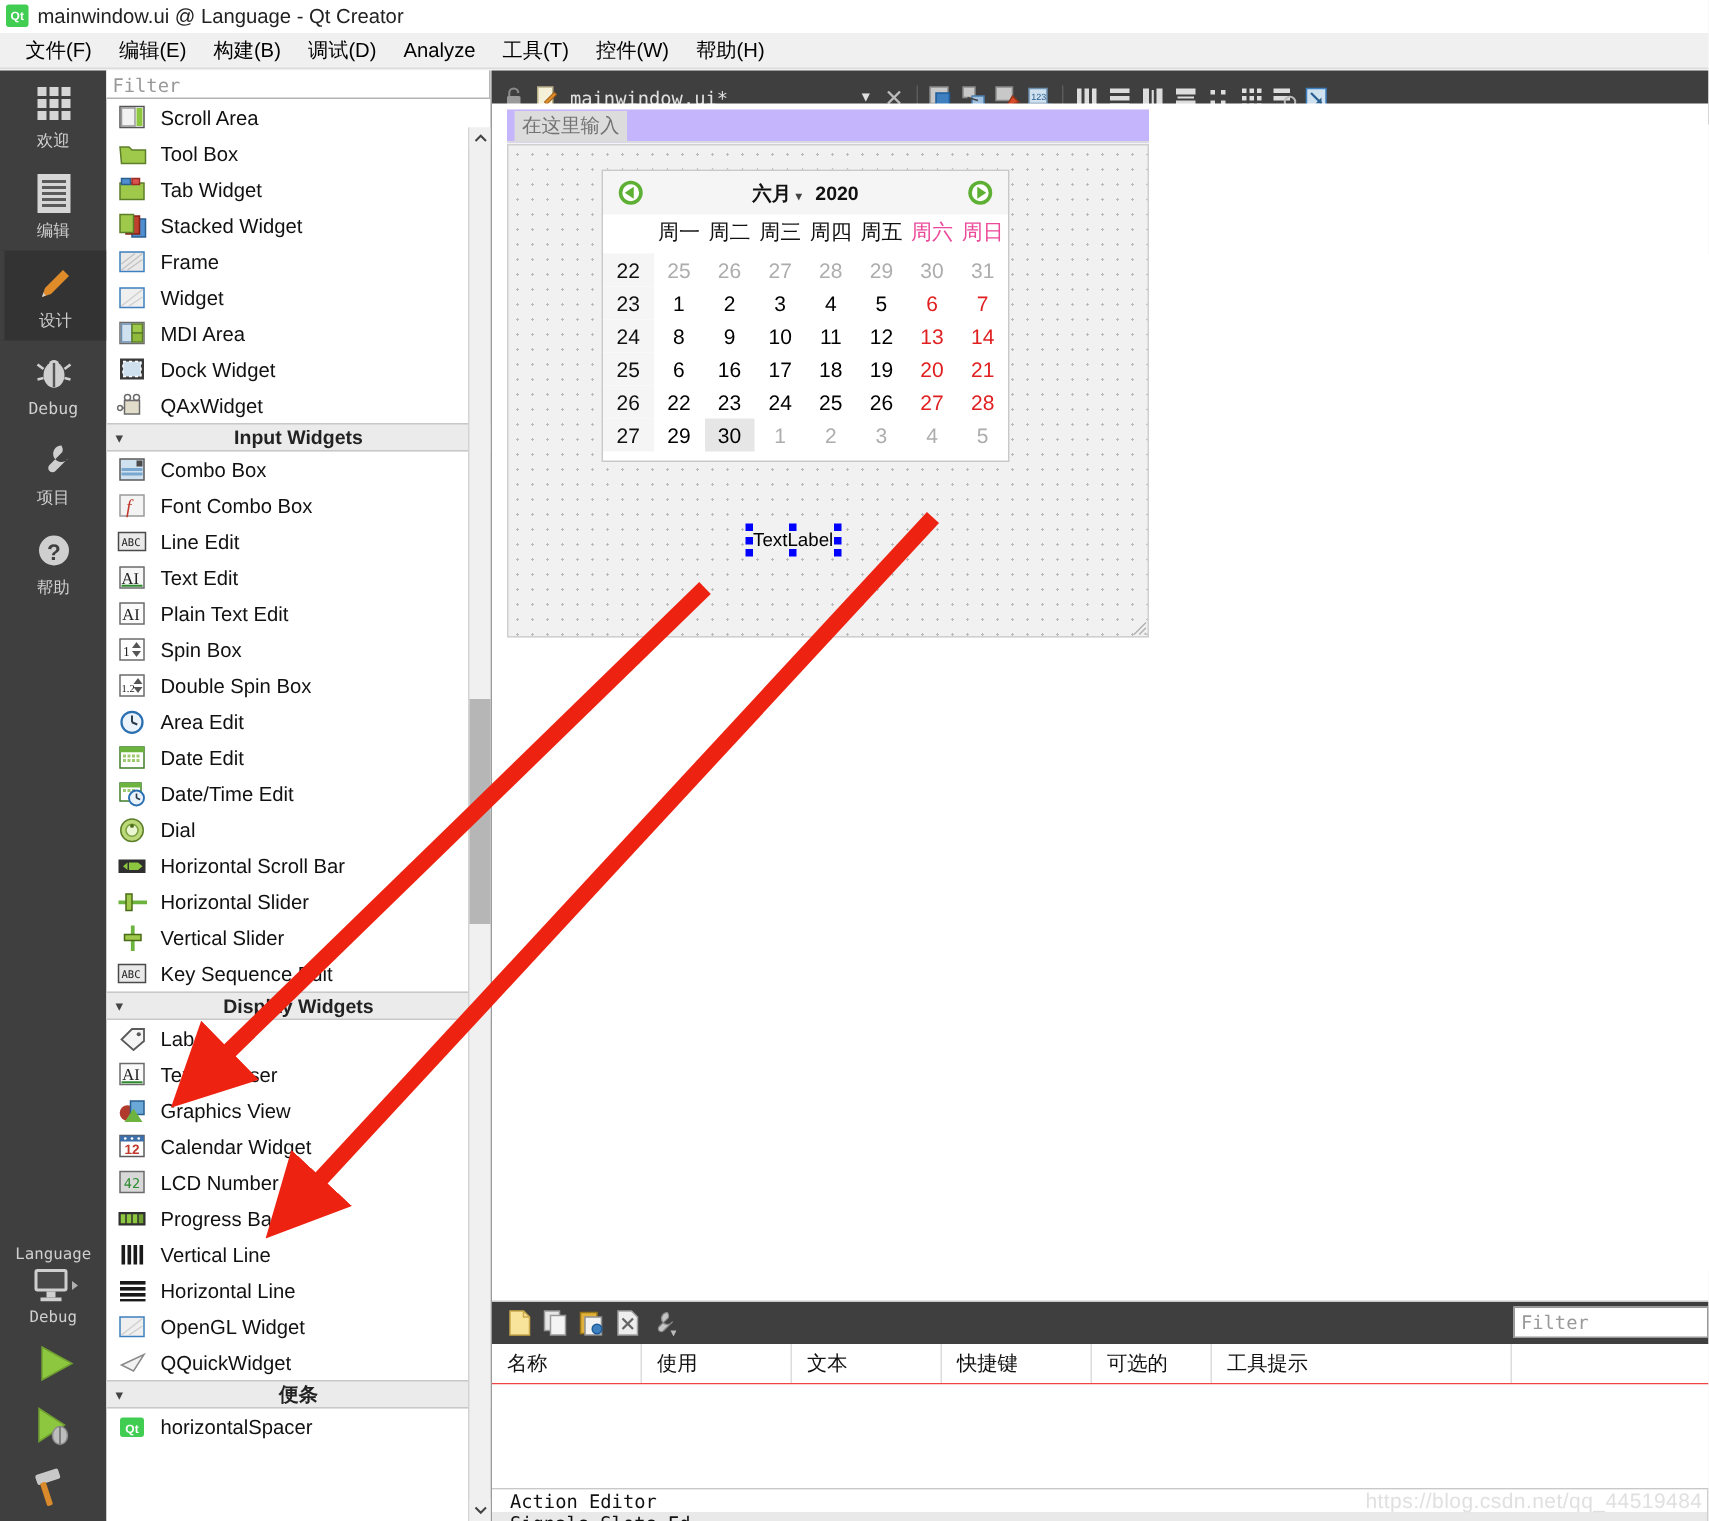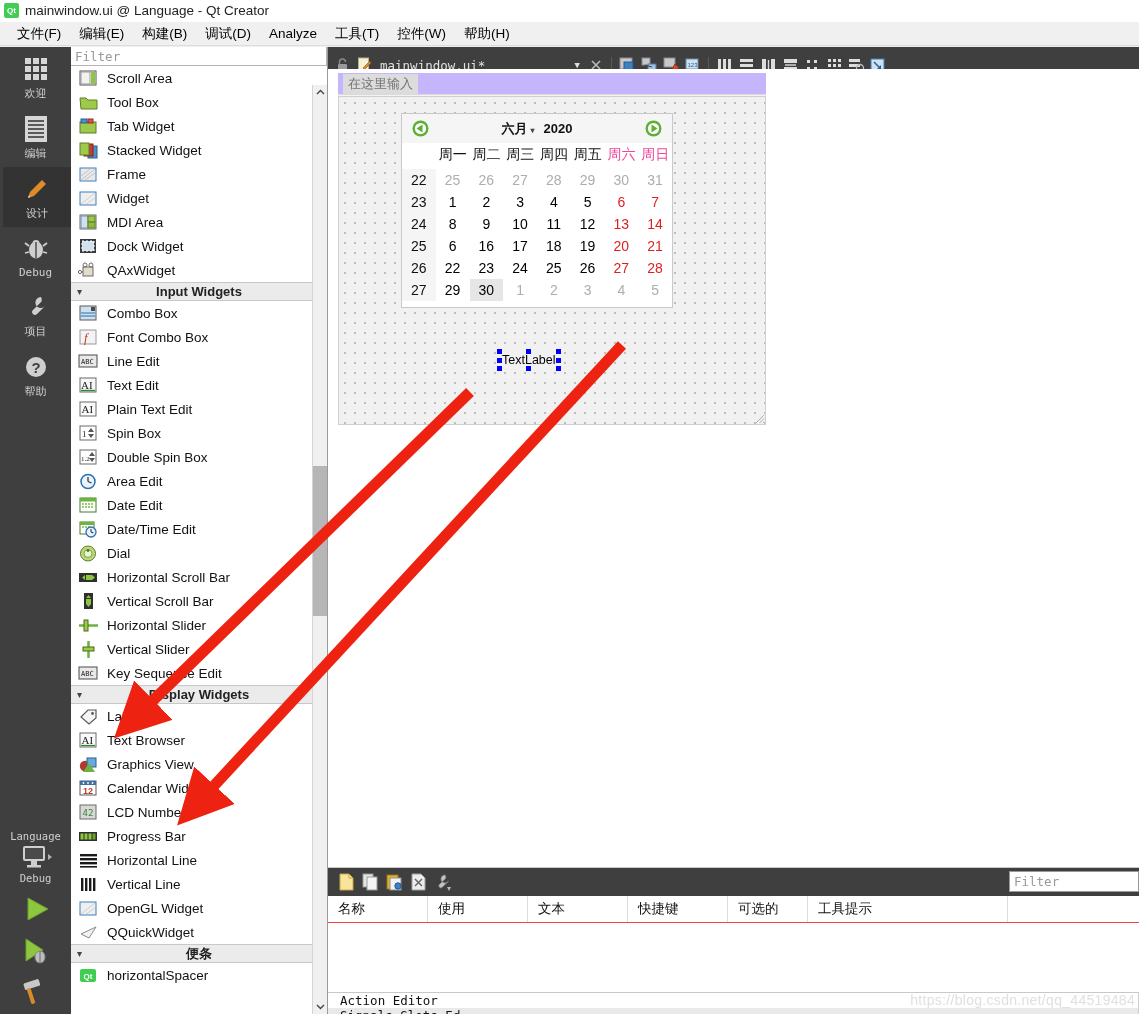--- a/index.html
+++ b/index.html
@@ -599,31 +599,20 @@
                 <rect x="1" y="2" width="18" height="9" fill="#2f2f2f"></rect>
                 <polygon points="4,6.5 7,4 7,9" fill="#8dc63f"></polygon>
                 <rect x="8" y="4" width="6" height="5" fill="#8dc63f"></rect>
                 <polygon points="17,6.5 14,4 14,9" fill="#8dc63f"></polygon>
               </svg>
             </span>
             <span>Horizontal Scroll Bar</span>
           </div>
           <div class="wrow">
             <span class="wicon">
-              <svg width="11" height="18">
-                <rect x="1" y="1" width="9" height="16" fill="#2f2f2f"></rect>
-                <polygon points="5.5,3 3,6 8,6" fill="#8dc63f"></polygon>
-                <rect x="3" y="7" width="5" height="5" fill="#8dc63f"></rect>
-                <polygon points="5.5,15 3,12 8,12" fill="#8dc63f"></polygon>
-              </svg>
-            </span>
-            <span>Vertical Scroll Bar</span>
-          </div>
-          <div class="wrow">
-            <span class="wicon">
               <svg width="21" height="15">
                 <line x1="1" y1="7.5" x2="20" y2="7.5" stroke="#6cb33f" stroke-width="2.5"></line>
                 <rect x="6" y="2" width="4" height="11" fill="#9ec94a" stroke="#4a6b16"></rect>
               </svg>
             </span>
             <span>Horizontal Slider</span>
           </div>
           <div class="wrow">
             <span class="wicon">
               <svg width="15" height="19">
@@ -705,38 +694,38 @@
                 <rect x="6.5" y="3.5" width="3" height="6" fill="#8dc63f"></rect>
                 <rect x="10.5" y="3.5" width="3" height="6" fill="#8dc63f"></rect>
                 <rect x="14.5" y="3.5" width="3" height="6" fill="#6f9f30"></rect>
               </svg>
             </span>
             <span>Progress Bar</span>
           </div>
           <div class="wrow">
             <span class="wicon">
               <svg width="19" height="15">
+                <rect x="2" y="1" width="2.4" height="13" fill="#1a1a1a"></rect>
+                <rect x="6" y="1" width="2.4" height="13" fill="#1a1a1a"></rect>
+                <rect x="10" y="1" width="2.4" height="13" fill="#1a1a1a"></rect>
+                <rect x="14" y="1" width="2.4" height="13" fill="#1a1a1a"></rect>
+              </svg>
+            </span>
+            <span>Vertical Line</span>
+          </div>
+          <div class="wrow">
+            <span class="wicon">
+              <svg width="19" height="15">
                 <rect x="1" y="1" width="17" height="2.4" fill="#1a1a1a"></rect>
                 <rect x="1" y="5" width="17" height="2.4" fill="#1a1a1a"></rect>
                 <rect x="1" y="9" width="17" height="2.4" fill="#1a1a1a"></rect>
                 <rect x="1" y="13" width="17" height="1.6" fill="#1a1a1a"></rect>
               </svg>
             </span>
             <span>Horizontal Line</span>
-          </div>
-          <div class="wrow">
-            <span class="wicon">
-              <svg width="19" height="15">
-                <rect x="2" y="1" width="2.4" height="13" fill="#1a1a1a"></rect>
-                <rect x="6" y="1" width="2.4" height="13" fill="#1a1a1a"></rect>
-                <rect x="10" y="1" width="2.4" height="13" fill="#1a1a1a"></rect>
-                <rect x="14" y="1" width="2.4" height="13" fill="#1a1a1a"></rect>
-              </svg>
-            </span>
-            <span>Vertical Line</span>
           </div>
           <div class="wrow">
             <span class="wicon">
               <svg width="19" height="17">
                 <rect x="1" y="2" width="16" height="13" fill="#efefef" stroke="#3d7fbf"></rect>
                 <path d="M2 14 L16 3" stroke="#cfcfcf"></path>
                 <path d="M7 14 L16 8" stroke="#cfcfcf"></path>
               </svg>
             </span>
             <span>OpenGL Widget</span>

